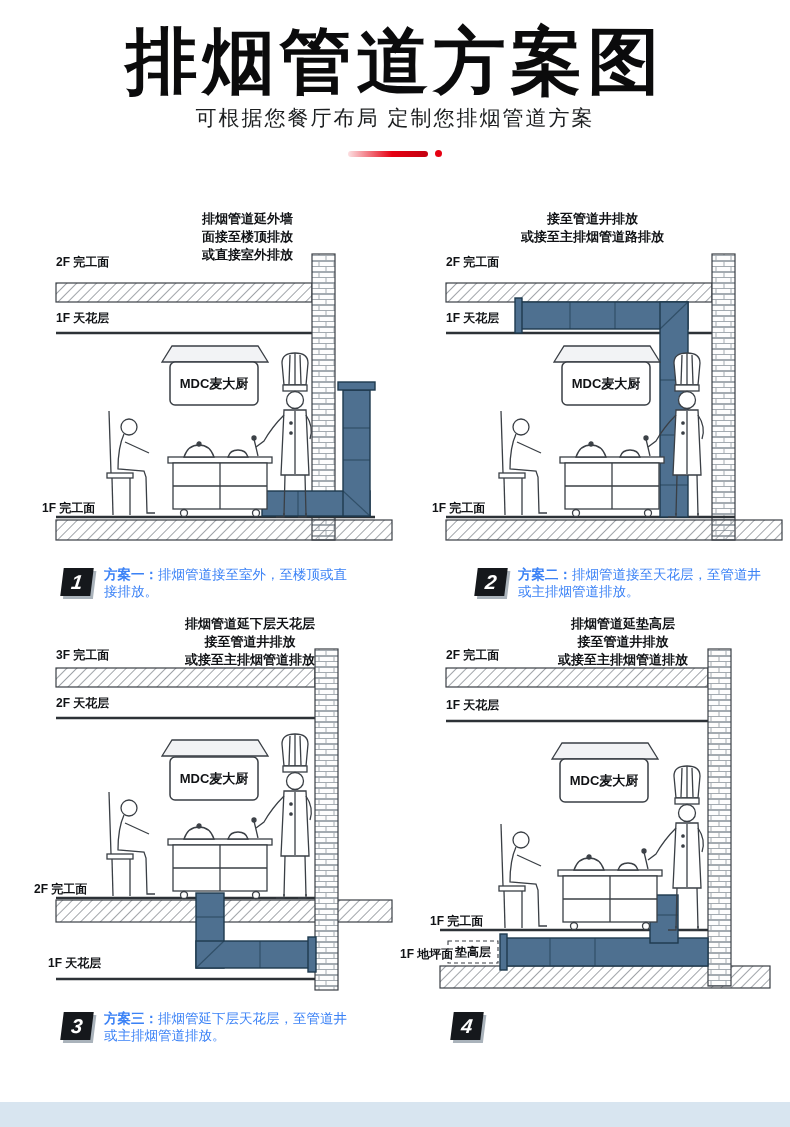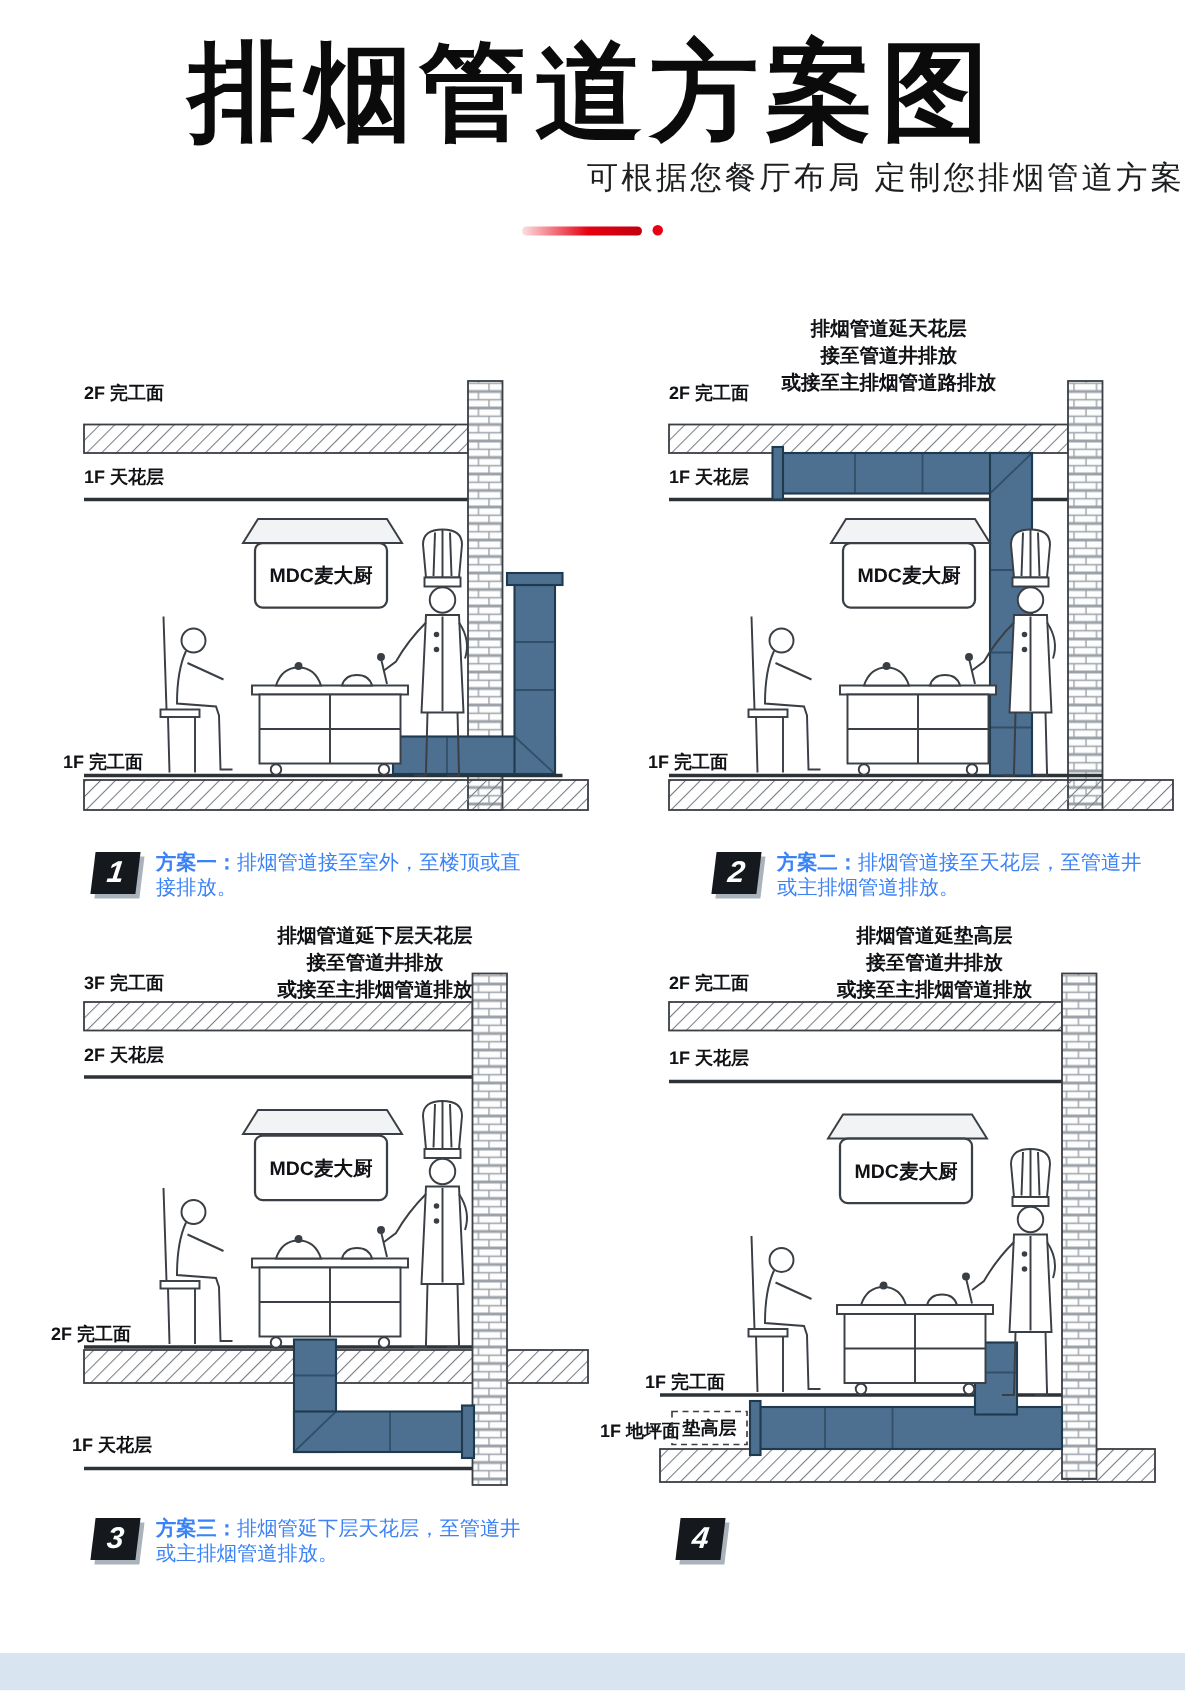--- a/index.html
+++ b/index.html
@@ -7,21 +7,21 @@
   body {
     width:790px; height:1127px; position:relative; overflow:hidden;
     font-family:"Liberation Sans", sans-serif; color:#14171a;
   }
   .title {
     position:absolute; top:14px; left:0; width:100%; text-align:center;
     font-family:"Liberation Serif", serif; font-size:72px; font-weight:900;
     letter-spacing:5px; color:#0b0b0c;
   }
   .subtitle {
-    position:absolute; top:104px; left:0; width:100%; text-align:right;
+    position:absolute; top:104px; left:0; width:100%; text-align:center;
     font-size:21px; letter-spacing:2px; color:#1c1e20;
   }
   .divider {
     position:absolute; top:150px; left:0; width:100%;
     display:flex; justify-content:center; align-items:center; gap:7px;
   }
   .divider-bar {
     width:80px; height:6px; border-radius:3px;
     background:linear-gradient(90deg, rgba(230,0,18,.12), #e60012 55%, #c2000f);
   }
@@ -138,20 +138,25 @@
 </svg>
 
 <div class="title">排烟管道方案图</div>
 <div class="subtitle">可根据您餐厅布局 定制您排烟管道方案</div>
 <div class="divider">
   <span class="divider-bar"></span>
   <span class="divider-dot"></span>
 </div>
 
 <section class="panel p1">
+  <div class="annot">
+    <div>排烟管道延外墙</div>
+    <div>面接至楼顶排放</div>
+    <div>或直接室外排放</div>
+  </div>
   <svg class="scene" viewBox="0 0 365 305">
     <text class="flabel" x="26" y="16">2F 完工面</text>
     <rect class="slab" x="26" y="33" width="256" height="19"></rect>
     <text class="flabel" x="26" y="72">1F 天花层</text>
     <line class="sline" x1="26" y1="83" x2="282" y2="83"></line>
     <rect class="brickcol" x="282" y="4" width="23" height="286"></rect>
     <line class="sline" x1="26" y1="267" x2="345" y2="267"></line>
     <rect class="slab" x="26" y="270" width="336" height="20"></rect>
     <g class="duct">
       <rect x="232" y="241" width="108" height="25"></rect>
@@ -173,21 +178,20 @@
     <text class="flabel" x="12" y="262">1F 完工面</text>
   </svg>
   <div class="caption">
     <span class="num">1</span>
     <p class="cap-text"><b>方案一：</b><span>排烟管道接至室外，至楼顶或直接排放。</span></p>
   </div>
 </section>
 
 <section class="panel p2">
   <div class="annot">
-    <div>排烟管道延天花层</div>
     <div>接至管道井排放</div>
     <div>或接至主排烟管道路排放</div>
   </div>
   <svg class="scene" viewBox="0 0 365 305">
     <text class="flabel" x="26" y="16">2F 完工面</text>
     <rect class="slab" x="26" y="33" width="266" height="19"></rect>
     <text class="flabel" x="26" y="72">1F 天花层</text>
     <line class="sline" x1="26" y1="83" x2="292" y2="83"></line>
     <rect class="brickcol" x="292" y="4" width="23" height="286"></rect>
     <line class="sline" x1="26" y1="267" x2="315" y2="267"></line>

